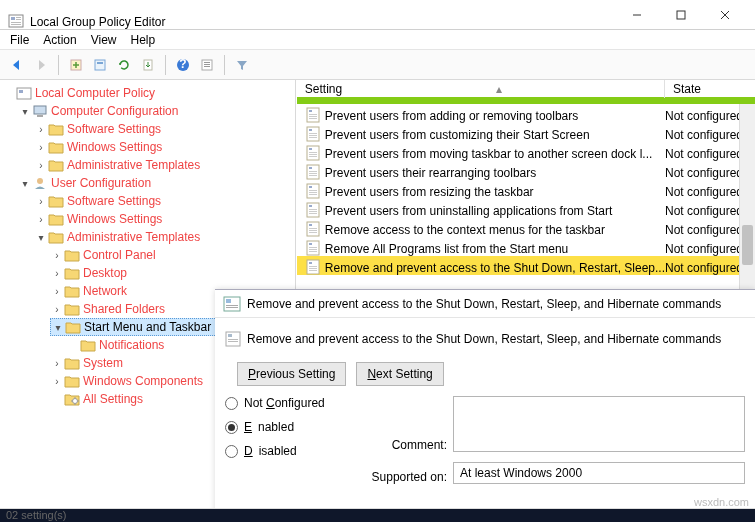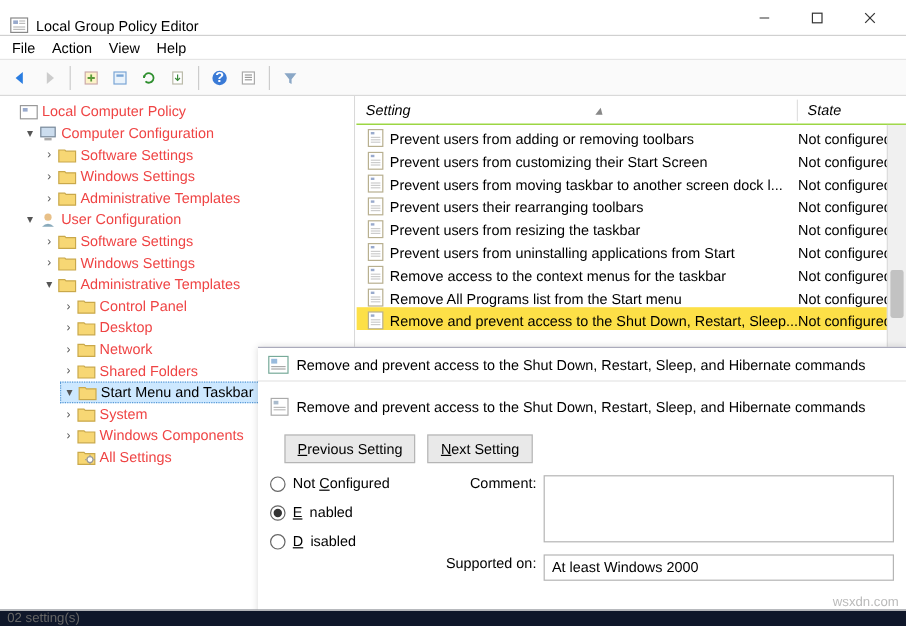--- a/index.html
+++ b/index.html
@@ -28,21 +28,21 @@
 .row { display: flex; align-items: center; height: 18px; cursor: default; }
 .cv { width: 14px; display: inline-flex; justify-content: center; color: #555; font-size: 10px; }
 .folder { width: 16px; height: 14px; margin-right: 3px; }
 .label { color: #ef4444; }
 .row.sel { background: #cde8ff; border: 1px dotted #5a9ad6; }
 .row.sel .label { color: #000; }
 ul.children { padding-left: 16px; }
 
 
 .listwrap { flex: 1; display: flex; flex-direction: column; border-left: 1px solid #fff; }
-.list-hdr { display: flex; border-bottom: 1px solid #84cc16; background: #fff; height: 24px; align-items: center; font-style: italic; }
+.list-hdr { display: flex; border-bottom: 7px solid #84cc16; background: #fff; height: 24px; align-items: center; }
 .list-hdr .col { padding: 2px 8px; text-align: left; display: flex; align-items: center; }
 .list-hdr .col.s { border-right: 1px solid #e0e0e0; }
 .list-hdr .sort { margin: 0 auto; color: #888; }
 .list-body { flex: 1; overflow: auto; position: relative; }
 .litem { display: flex; align-items: flex-end; height: 19px; }
 .litem .icon { width: 16px; height: 16px; margin: 0 4px 0 8px; }
 .litem .t { flex: 1; white-space: nowrap; overflow: hidden; text-overflow: ellipsis; }
 .litem .state { width: 90px; padding-right: 8px; white-space: nowrap; }
 .litem.sel { background: #fde047; }
 .litem.sel .t { color: #000; }
@@ -58,21 +58,21 @@
 .dhead .dicon2 { width: 16px; height: 16px; margin-right: 6px; }
 .dbtns { display: flex; gap: 10px; margin: 10px 12px; }
 .dbtns button { padding: 4px 10px; background: #e9e9e9; border: 1px solid #b5b5b5; font-size: 12px; }
 .dsplit { display: flex; gap: 18px; }
 .radios { display: flex; flex-direction: column; gap: 10px; width: 120px; }
 .radio { display: flex; align-items: center; gap: 6px; }
 .rcircle { width: 13px; height: 13px; border: 1px solid #666; border-radius: 50%; display: inline-flex; align-items: center; justify-content: center; }
 .rcircle .dot { width: 7px; height: 7px; background: #333; border-radius: 50%; }
 .u { text-decoration: underline; }
 .fields { flex: 1; }
-.fields .frow { display: flex; margin-bottom: 10px; align-items: flex-start; }
+.fields .frow { display: flex; margin-bottom: 10px; align-items: flex-end; }
 .fields .flabel { width: 90px; text-align: right; color: #000; padding-right: 6px; }
 .fields .fval { flex: 1; border: 1px solid #b5b5b5; height: 56px; background: #fff; }
 .fields .fval.short { height: 22px; display: flex; align-items: center; padding: 0 6px; }
 
 .statusbar { position: absolute; left: 0; right: 0; bottom: 0; height: 14px; border-top: 1px solid #ddd; font-size: 11px; color: #666; padding-left: 6px; background: #0f172a; }
 .watermark { position: absolute; right: 6px; bottom: 14px; color: #bbb; font-size: 11px; z-index: 5; }
 
 
 .yellow { fill: #f7d774; }
 </style>
@@ -299,20 +299,31 @@
                       </div>
                     </li>
                     <li>
                       <div class="row sel">
                         <span class="cv">▾</span>
                         <svg class="folder" viewBox="0 0 16 14">
                           <path class="yellow" d="M1 3 h5 l1 1 h8 v9 H1 z" stroke="#c9a84a"></path>
                         </svg>
                         <span class="label">Start Menu and Taskbar</span>
                       </div>
+                      <ul class="children">
+                        <li>
+                          <div class="row">
+                            <span class="cv"></span>
+                            <svg class="folder" viewBox="0 0 16 14">
+                              <path class="yellow" d="M1 3 h5 l1 1 h8 v9 H1 z" stroke="#c9a84a"></path>
+                            </svg>
+                            <span class="label">Notifications</span>
+                          </div>
+                        </li>
+                      </ul>
                     </li>
                     <li>
                       <div class="row">
                         <span class="cv">›</span>
                         <svg class="folder" viewBox="0 0 16 14">
                           <path class="yellow" d="M1 3 h5 l1 1 h8 v9 H1 z" stroke="#c9a84a"></path>
                         </svg>
                         <span class="label">System</span>
                       </div>
                     </li>

